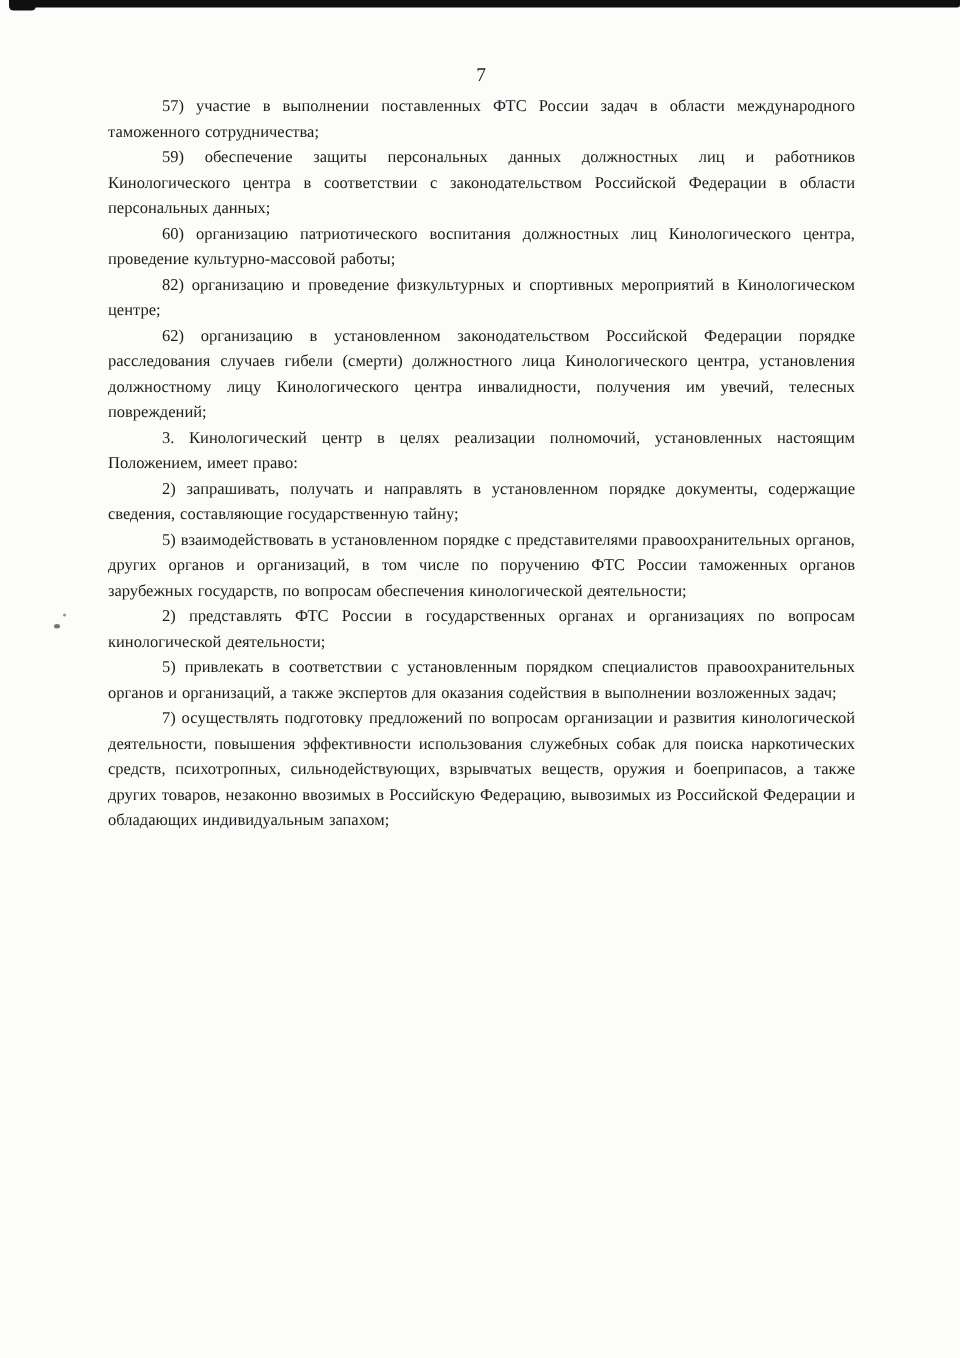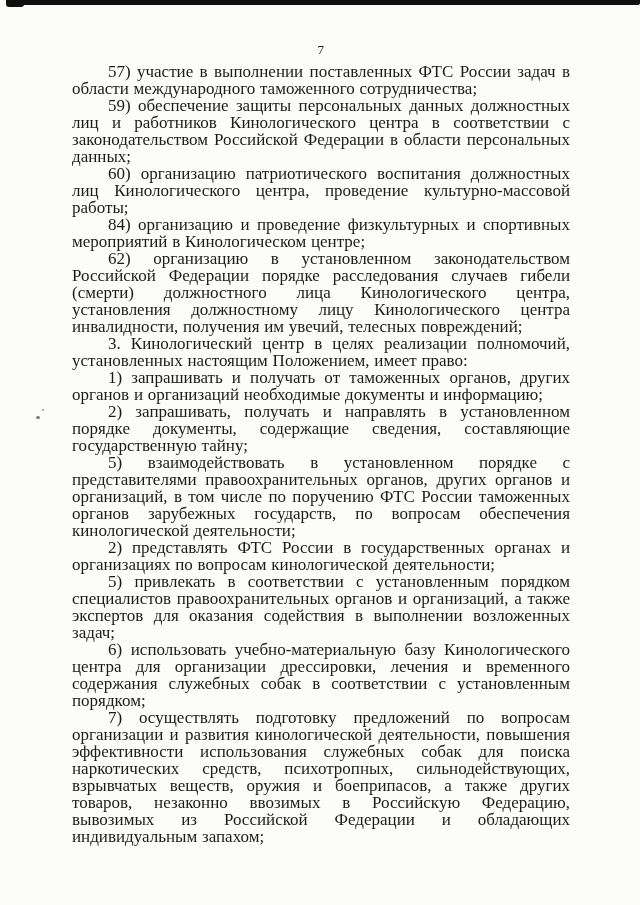--- a/index.html
+++ b/index.html
@@ -44,21 +44,21 @@
     width: 498px;
     text-align: center;
     font-size: 13px;
     letter-spacing: 0.5px;
   }
   .content {
     position: absolute;
     top: 63px;
     left: 72px;
     width: 498px;
-    font-size: 17px;
+    font-size: 11px;
     line-height: 17px;
     text-align: justify;
     text-justify: inter-word;
   }
   .content p {
     margin: 0;
     padding: 0;
     text-indent: 36px;
     word-spacing: 0.5px;
   }
@@ -88,24 +88,22 @@
 <body>
 
 <div class="page">
   <div class="scan-artifact-top"></div>
   <div class="scan-speckle"></div>
   <div class="page-number">7</div>
   <div class="content">
     <p>57) участие в выполнении поставленных ФТС России задач в области международного таможенного сотрудничества;</p>
     <p>59) обеспечение защиты персональных данных должностных лиц и работников Кинологического центра в соответствии с законодательством Российской Федерации в области персональных данных;</p>
     <p>60) организацию патриотического воспитания должностных лиц Кинологического центра, проведение культурно-массовой работы;</p>
-    <p>84) организацию и проведение физкультурных и спортивных мероприятий в Кинологическом центре;</p>
+    <p>82) организацию и проведение физкультурных и спортивных мероприятий в Кинологическом центре;</p>
     <p>62) организацию в установленном законодательством Российской Федерации порядке расследования случаев гибели (смерти) должностного лица Кинологического центра, установления должностному лицу Кинологического центра инвалидности, получения им увечий, телесных повреждений;</p>
     <p>3. Кинологический центр в целях реализации полномочий, установленных настоящим Положением, имеет право:</p>
-    <p>1) запрашивать и получать от таможенных органов, других органов и организаций необходимые документы и информацию;</p>
     <p>2) запрашивать, получать и направлять в установленном порядке документы, содержащие сведения, составляющие государственную тайну;</p>
     <p>5) взаимодействовать в установленном порядке с представителями правоохранительных органов, других органов и организаций, в том числе по поручению ФТС России таможенных органов зарубежных государств, по вопросам обеспечения кинологической деятельности;</p>
     <p>2) представлять ФТС России в государственных органах и организациях по вопросам кинологической деятельности;</p>
     <p>5) привлекать в соответствии с установленным порядком специалистов правоохранительных органов и организаций, а также экспертов для оказания содействия в выполнении возложенных задач;</p>
-    <p>6) использовать учебно-материальную базу Кинологического центра для организации дрессировки, лечения и временного содержания служебных собак в соответствии с установленным порядком;</p>
     <p>7) осуществлять подготовку предложений по вопросам организации и развития кинологической деятельности, повышения эффективности использования служебных собак для поиска наркотических средств, психотропных, сильнодействующих, взрывчатых веществ, оружия и боеприпасов, а также других товаров, незаконно ввозимых в Российскую Федерацию, вывозимых из Российской Федерации и обладающих индивидуальным запахом;</p>
   </div>
 </div>
 
 </body></html>

